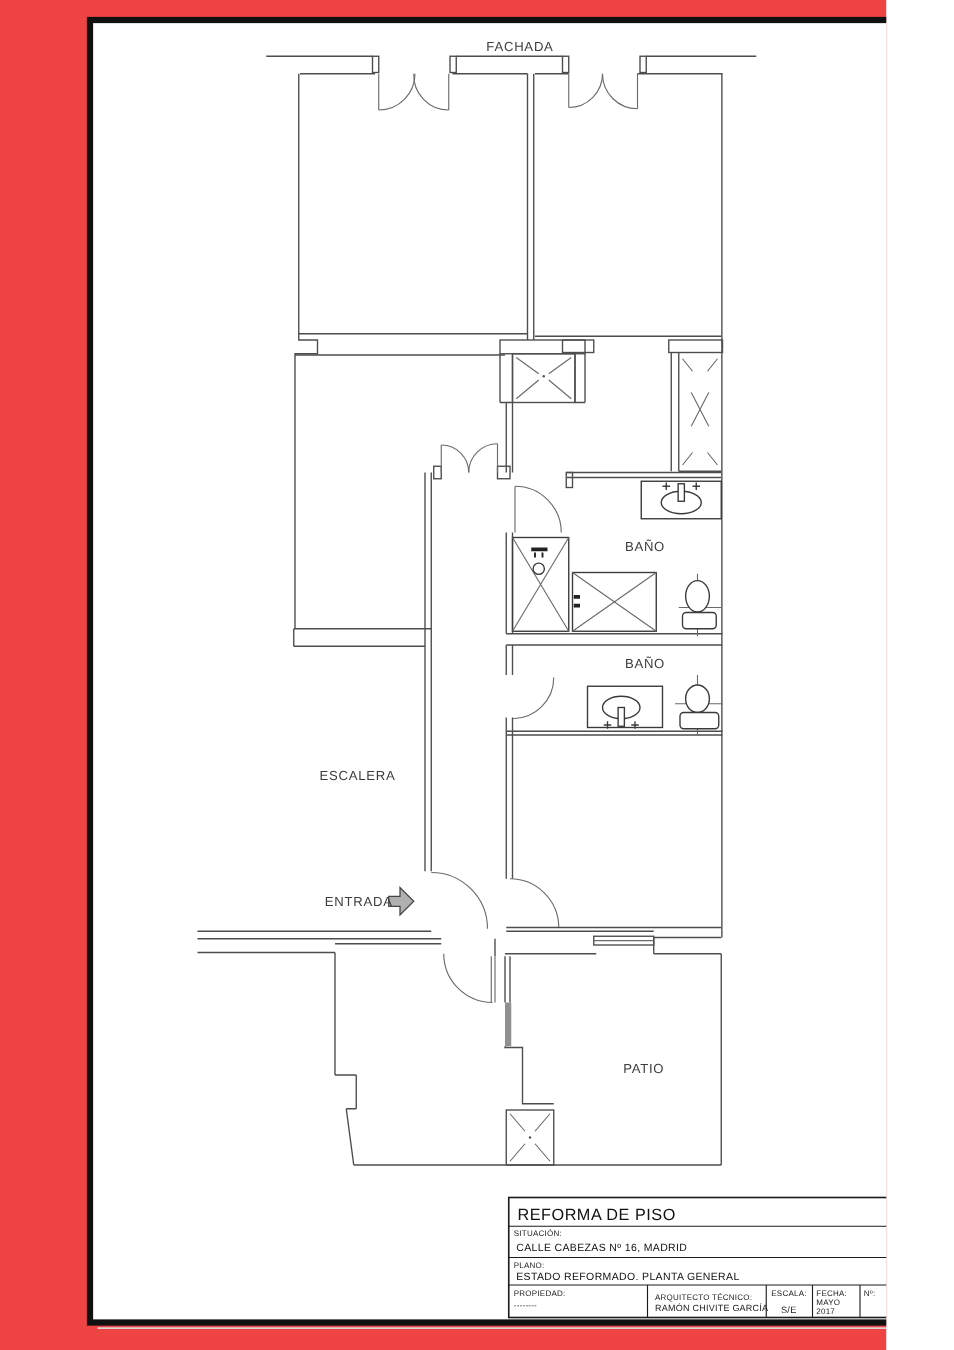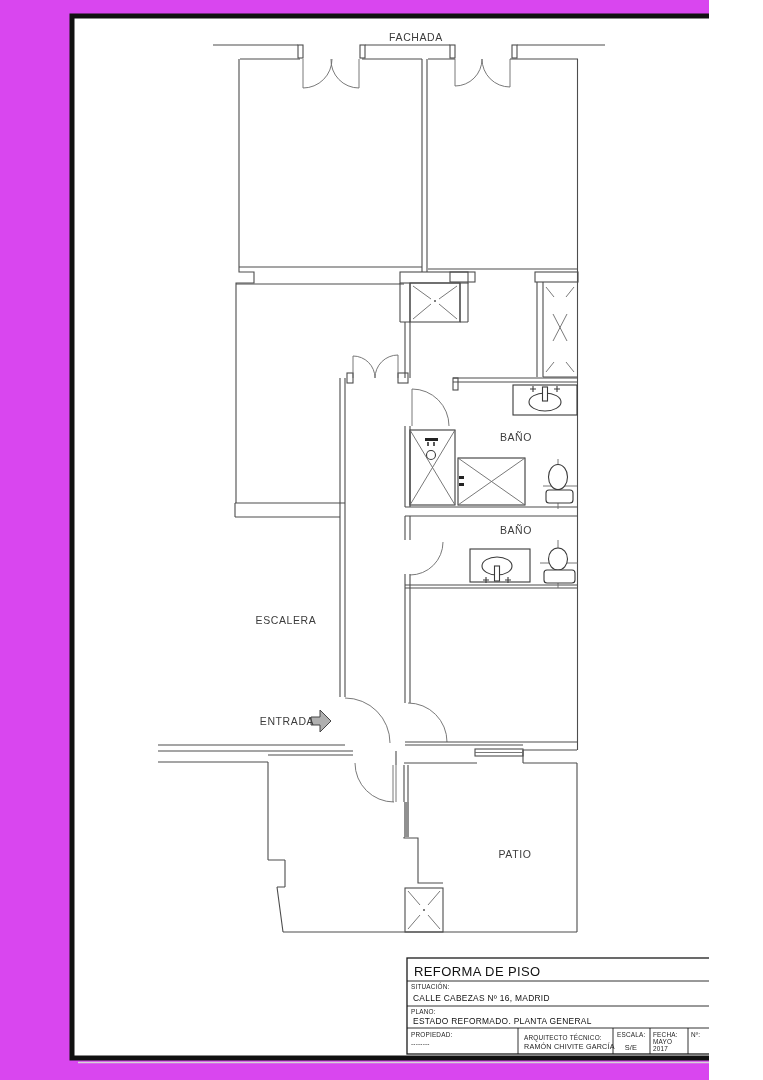--- a/index.html
+++ b/index.html
@@ -1,16 +1,16 @@
 <!DOCTYPE html>
 <html><head>
 <meta charset="utf-8">
 <style>
   html,body{margin:0;padding:0;background:#ffffff;}
-  .sheet{position:relative;width:709px;height:1080px;background:#d946ef;overflow:hidden;
+  .sheet{position:relative;width:709px;height:1080px;background:#ef4444;overflow:hidden;
          font-family:"Liberation Sans", sans-serif;}
   svg{position:absolute;left:0;top:0;}
   .wall{stroke:#4d4d4d;stroke-width:1.1;fill:none;}
   .thin{stroke:#6a6a6a;stroke-width:0.9;fill:none;}
   .fix{stroke:#3a3a3a;stroke-width:1.1;fill:#ffffff;}
   .fixline{stroke:#3a3a3a;stroke-width:1.1;fill:none;}
   .dark{fill:#222222;stroke:none;}
   .lbl{fill:#3c3c3c;font-family:"Liberation Sans",sans-serif;font-size:10.5px;letter-spacing:0.6px;}
   .tb{stroke:#1c1c1c;stroke-width:1.3;fill:none;}
   .tbl{stroke:#1c1c1c;stroke-width:0.9;fill:none;}

